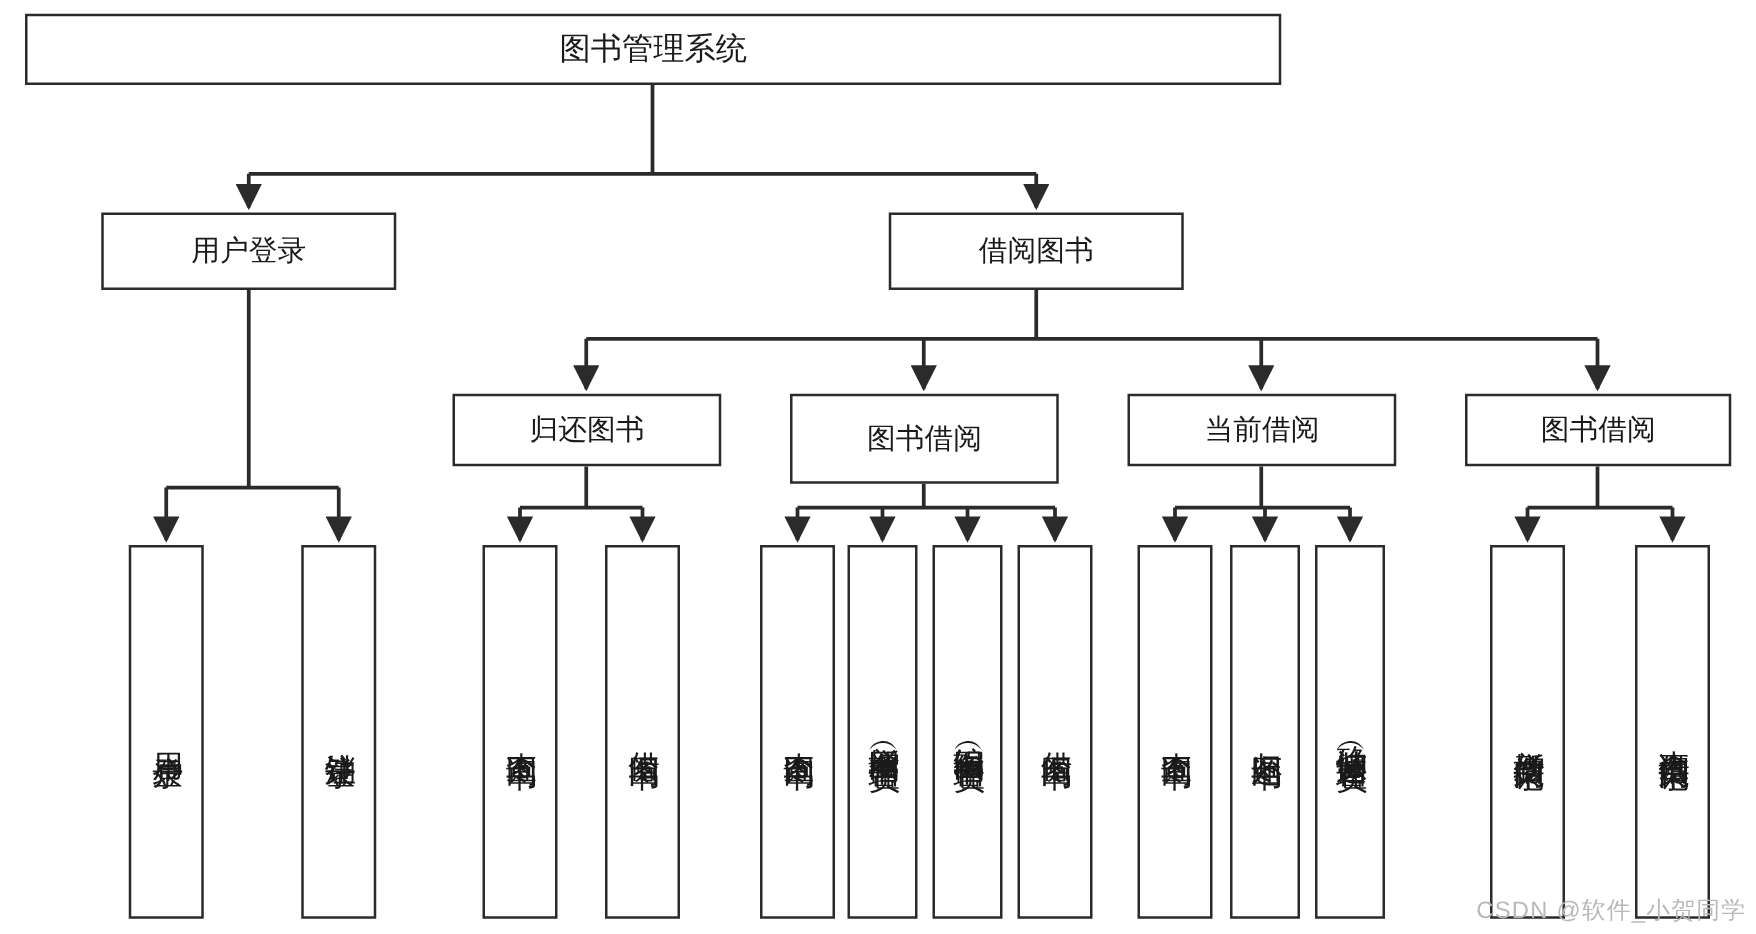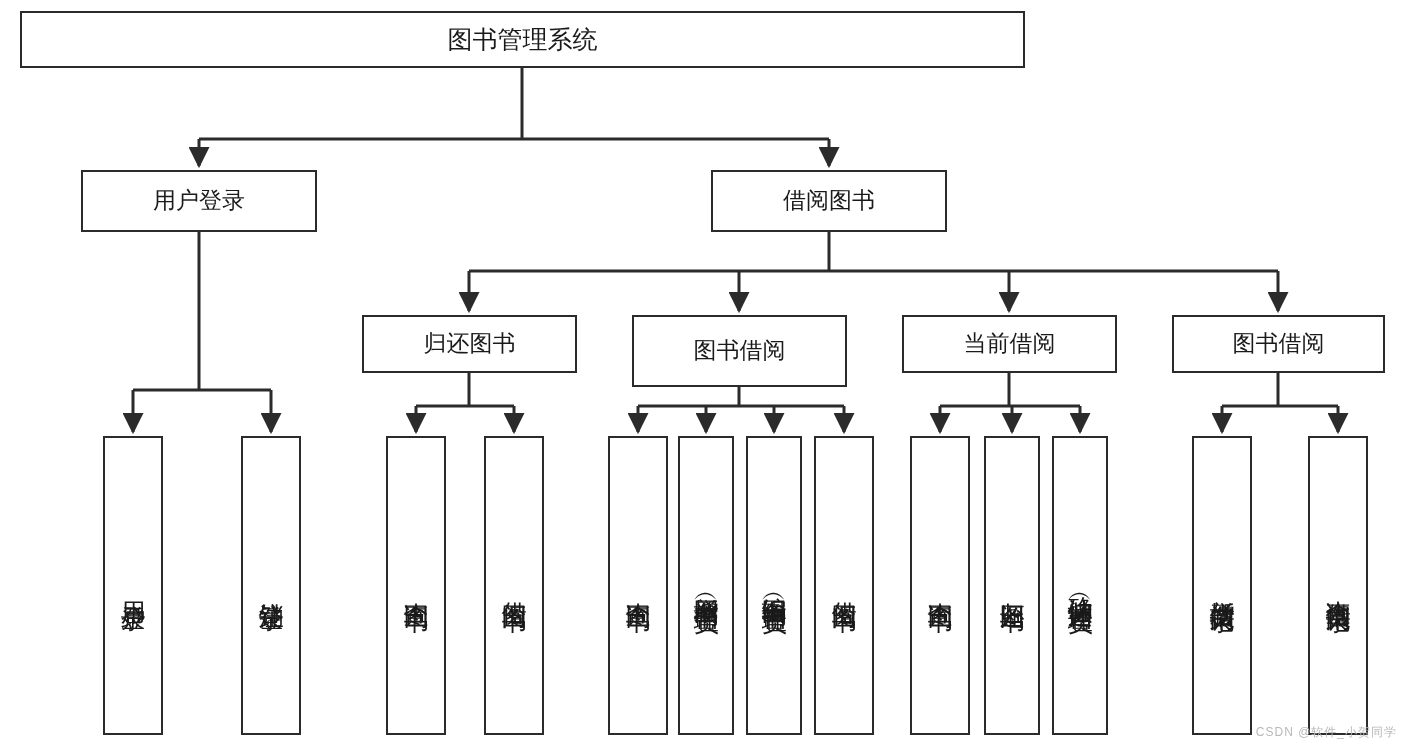--- a/index.html
+++ b/index.html
@@ -50,21 +50,21 @@
   }
   .node.leaf .vtext {
     writing-mode: vertical-rl;
     text-orientation: upright;
     white-space: nowrap;
   }
   .watermark {
     position: absolute;
     right: 8px;
     bottom: 6px;
-    font-size: 12px;
+    font-size: 19px;
     color: #b9b9b9;
     letter-spacing: 1px;
     white-space: nowrap;
     pointer-events: none;
   }
 </style>
 </head>
 <body>
 
 <div id="canvas">

